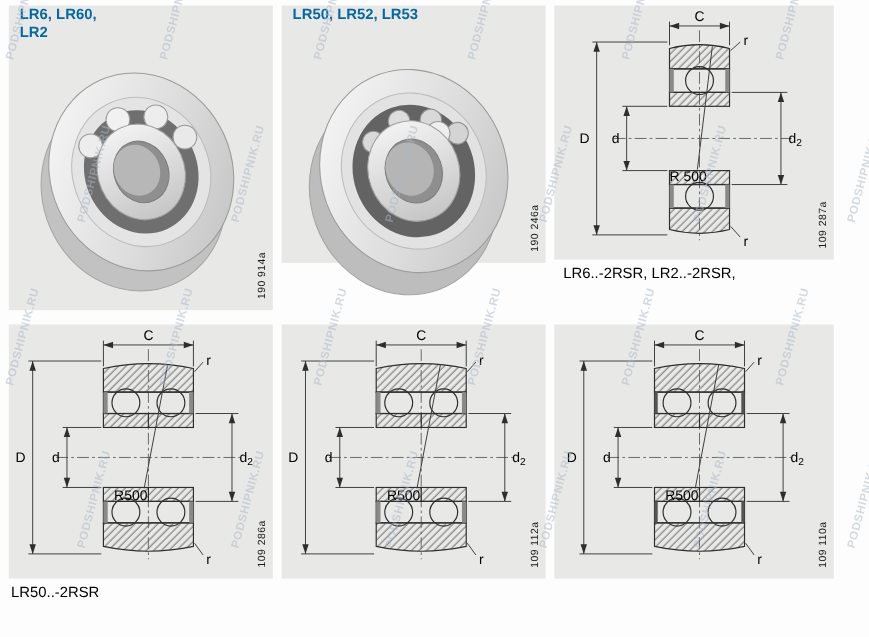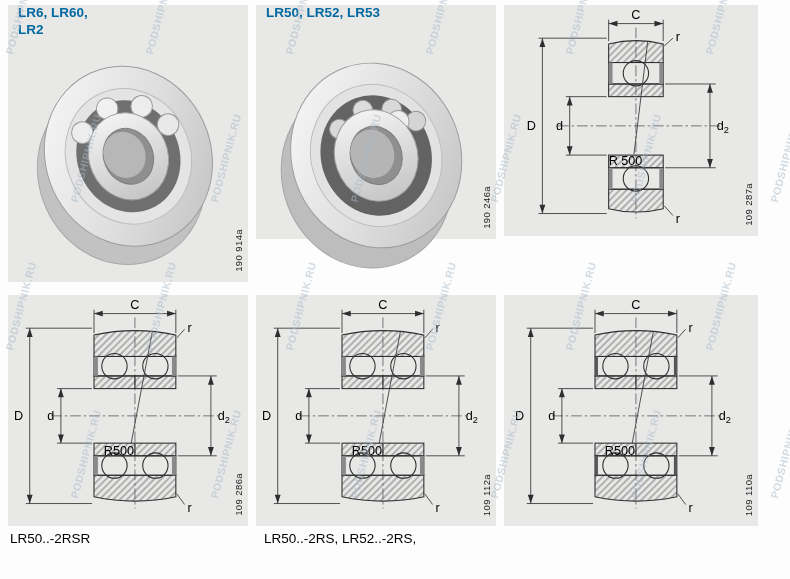--- a/index.html
+++ b/index.html
@@ -158,20 +158,21 @@
     <path class="arr" d="M204,78 l-3,9 h6 z"></path>
       <path class="arr" d="M204,164 l-3,-9 h6 z"></path>
     <text x="211" y="125"><tspan>d</tspan><tspan class="sub" dy="3">2</tspan></text>
 
     <line class="dimln" x1="126" y1="150" x2="140" y2="35"></line>
     <text x="100" y="161">R 500</text>
   </svg>
   <div class="fig-id">109 287a</div>
 </div>
 <div class="caption" style="left:512px;top:240px">
+  <div>LR6..-2RSR, LR2..-2RSR,</div>
 </div>
 
 <div class="panel" style="left:8px;top:295px;width:240px;height:231px">
   <svg class="xsec" viewBox="0 0 250 232">
     <line class="ctr" x1="128" y1="20" x2="128" y2="216"></line>
     <line class="ctr" x1="42" y1="121" x2="214" y2="121"></line>
     <g>
       <path class="hatchfill" fill="url(#hatch)" d="M86,38 Q128,29 170,38 L170,60 L86,60 Z"></path>
       <rect class="ln" fill="#ffffff" x="86" y="60" width="84" height="20"></rect>
       <rect class="hatchfill" fill="url(#hatch)" x="86" y="80" width="84" height="13"></rect>
@@ -279,21 +280,20 @@
     <line class="dimln" x1="206" y1="80" x2="206" y2="162"></line>
     <path class="arr" d="M206,80 l-3,9 h6 z"></path>
       <path class="arr" d="M206,162 l-3,-9 h6 z"></path>
     <text x="213" y="125"><tspan>d</tspan><tspan class="sub" dy="3">2</tspan></text>
     <line class="dimln" x1="124" y1="150" x2="146" y2="34"></line>
     <text x="96" y="161">R500</text>
   </svg>
   <div class="fig-id">109 112a</div>
 </div>
 <div class="caption" style="left:264px;top:530px">
-  <div>LR50..-2RS, LR52..-2RS,</div>
 </div>
 
 <div class="panel" style="left:504px;top:295px;width:254px;height:231px">
   <svg class="xsec xsec-wide" viewBox="0 0 250 232">
     <line class="ctr" x1="128" y1="20" x2="128" y2="216"></line>
     <line class="ctr" x1="42" y1="121" x2="214" y2="121"></line>
     <g>
       <path class="hatchfill" fill="url(#hatch)" d="M86,38 Q128,29 170,38 L170,60 L86,60 Z"></path>
       <rect class="ln" fill="#ffffff" x="86" y="60" width="84" height="20"></rect>
       <rect class="hatchfill" fill="url(#hatch)" x="86" y="80" width="84" height="13"></rect>

